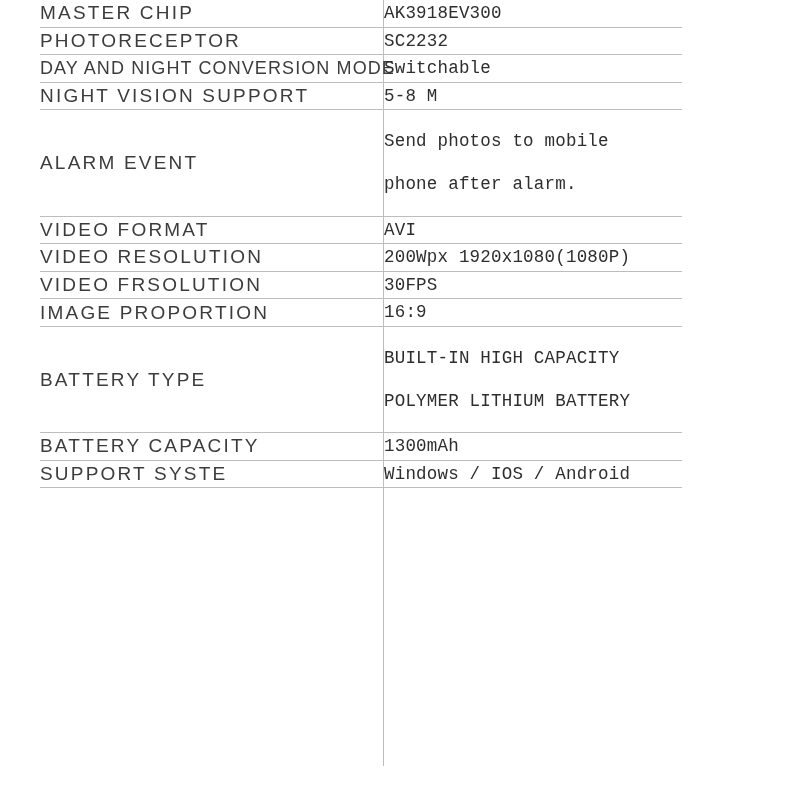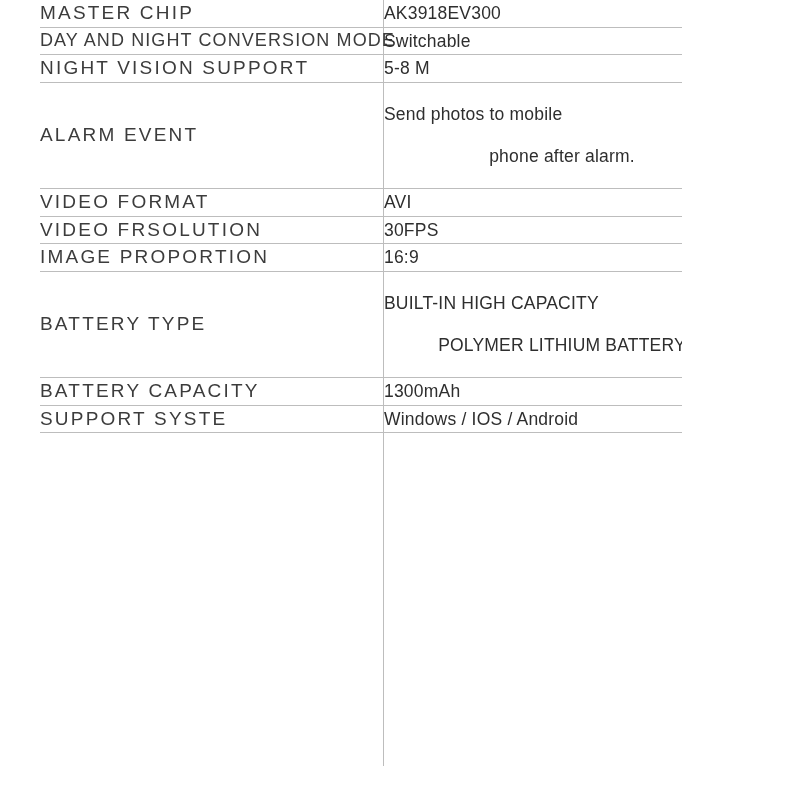--- a/index.html
+++ b/index.html
@@ -45,28 +45,27 @@
     font-family: "Liberation Sans", sans-serif;
     white-space: nowrap;
   }
   .cell-value {
     width: 356px;
     padding: 10px 6px 10px 44px;
     font-size: 17.5px;
     color: #2e2e2e;
     letter-spacing: 0.2px;
     line-height: 1.52;
-    font-family: Liberation Sans, sans-serif;
+    font-family: Liberation Mono, monospace;
   }
   .cell-value .line {
     display: block;
   }
   .cell-value .line + .line {
     margin-top: 16px;
-    text-align: center;
   }
   
   .v-divider {
     position: absolute;
     top: 0;
     left: 383px;
     width: 1px;
     height: 766px;
     background: #bdbdbd;
   }
@@ -91,20 +90,26 @@
   <table class="spec-table">
     <tbody>
 
       <tr>
         <td class="cell-label">MASTER CHIP</td>
         <td class="cell-value">
           <span class="line">AK3918EV300</span>
         </td>
       </tr>
 
+      <tr>
+        <td class="cell-label">PHOTORECEPTOR</td>
+        <td class="cell-value">
+          <span class="line">SC2232</span>
+        </td>
+      </tr>
 
       <tr>
         <td class="cell-label tight">DAY AND NIGHT CONVERSION MODE</td>
         <td class="cell-value">
           <span class="line">Switchable</span>
         </td>
       </tr>
 
       <tr>
         <td class="cell-label">NIGHT VISION SUPPORT</td>
@@ -122,20 +127,26 @@
       </tr>
 
       <tr>
         <td class="cell-label">VIDEO FORMAT</td>
         <td class="cell-value">
           <span class="line">AVI</span>
         </td>
       </tr>
 
 
+      <tr>
+        <td class="cell-label">VIDEO RESOLUTION</td>
+        <td class="cell-value">
+          <span class="line">200Wpx 1920x1080(1080P)</span>
+        </td>
+      </tr>
 
       <tr>
         <td class="cell-label">VIDEO FRSOLUTION</td>
         <td class="cell-value">
           <span class="line">30FPS</span>
         </td>
       </tr>
 
       <tr>
         <td class="cell-label">IMAGE PROPORTION</td>

